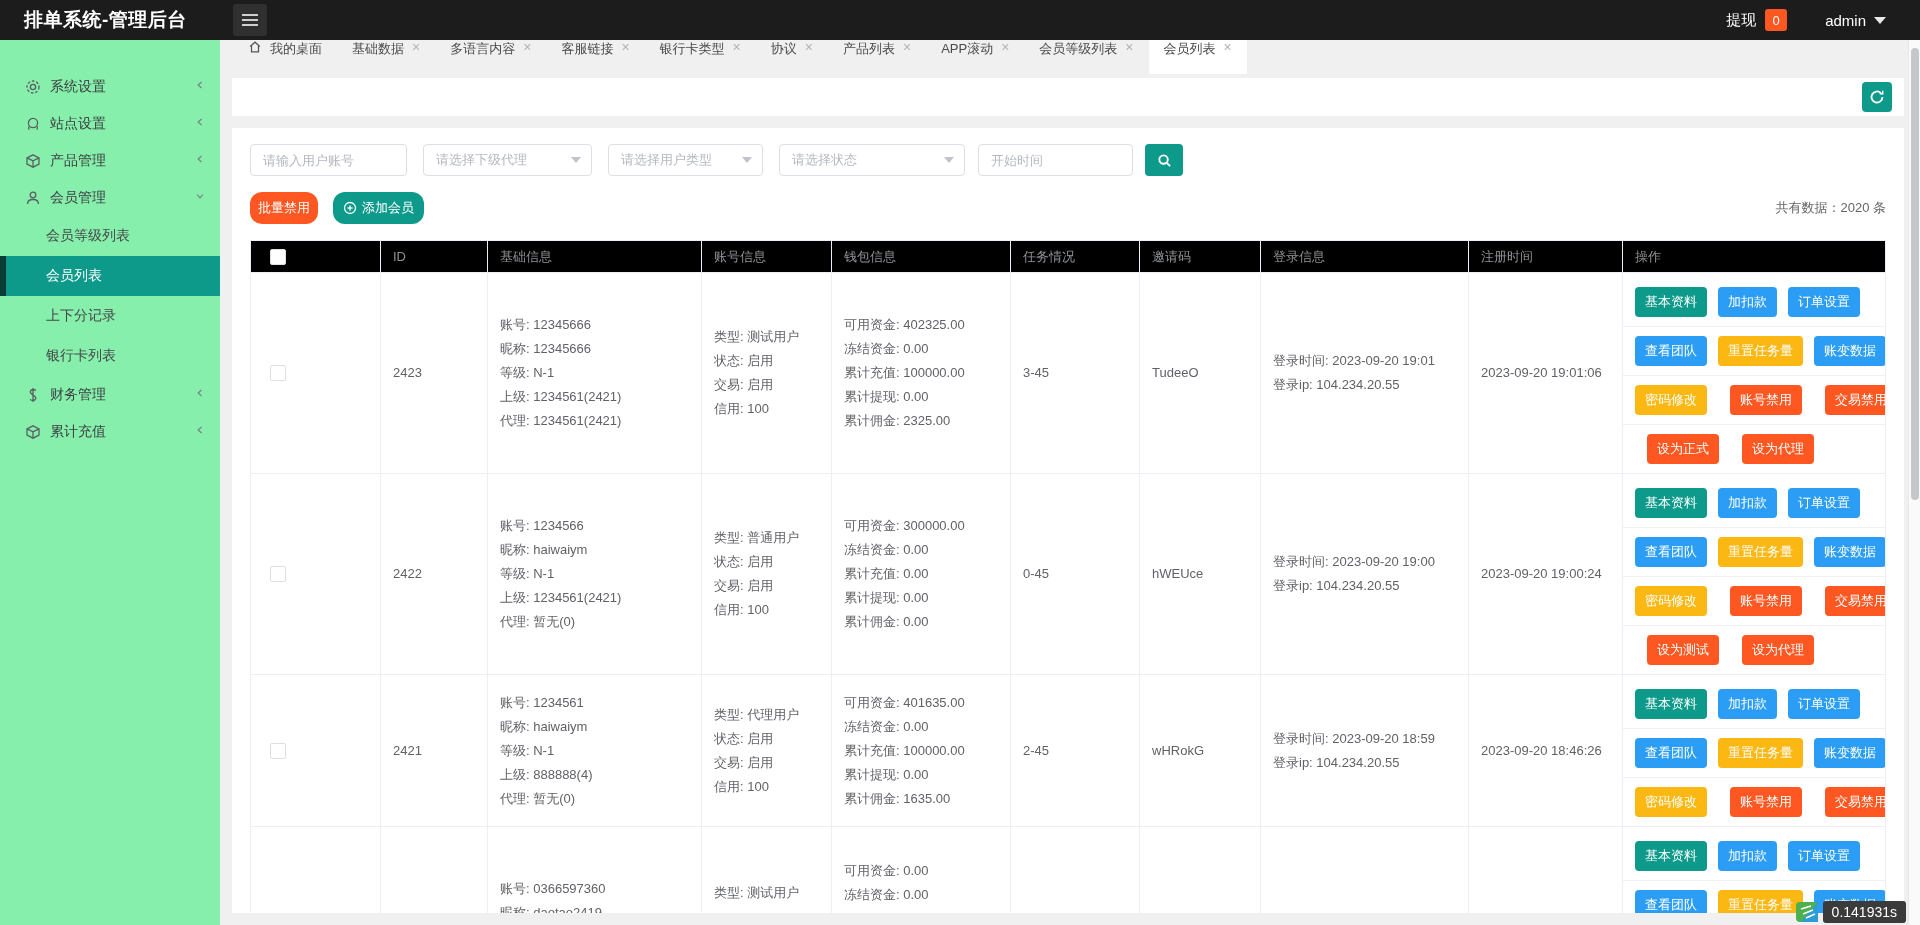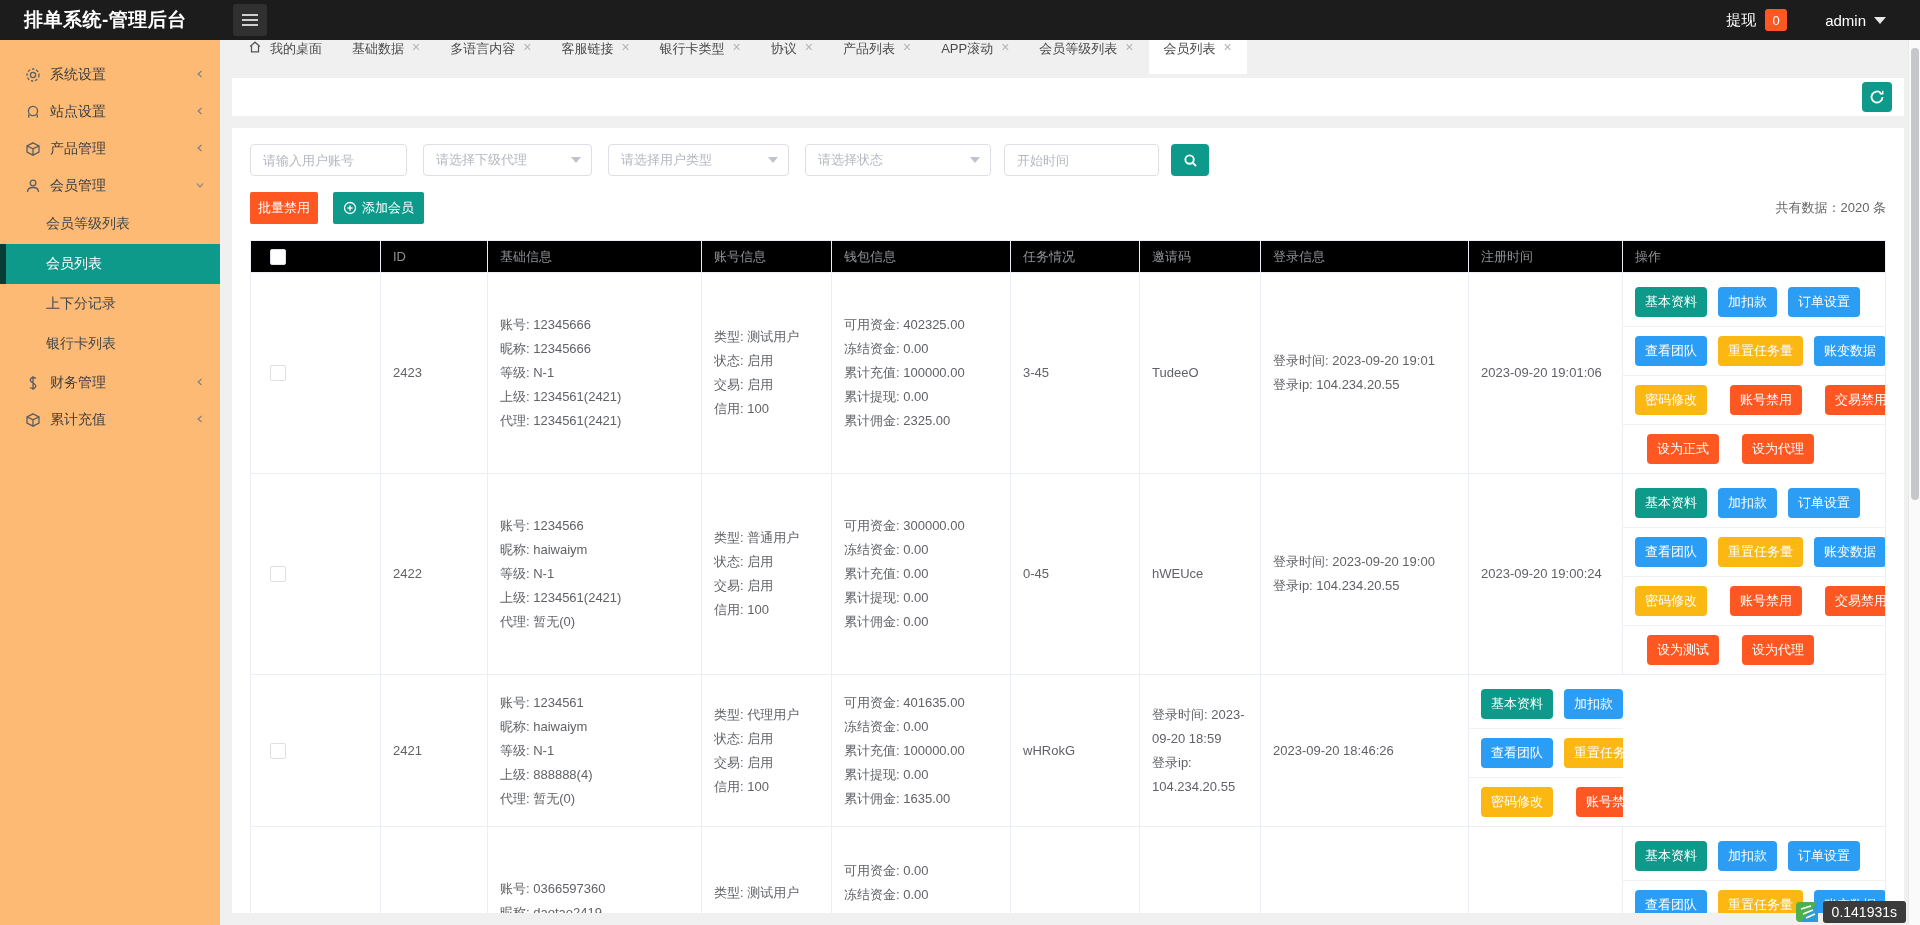--- a/index.html
+++ b/index.html
@@ -16,21 +16,21 @@
   .withdraw-wrap { display:flex; align-items:center; gap:9px; margin-right:38px; cursor:pointer; }
   .withdraw-label { font-size:15px; }
   .withdraw-badge { min-width:22px; height:22px; background:#ff5722; border-radius:3px; color:#fff;
     font-size:13px; display:flex; align-items:center; justify-content:center; padding:0 4px; }
   .user-wrap { display:flex; align-items:center; gap:8px; margin-right:34px; cursor:pointer; }
   .user-name { font-size:15px; }
   .caret-down { width:0; height:0; border-left:6px solid transparent; border-right:6px solid transparent; border-top:7px solid #e8e8e8; }
 
   
   .layout { display:flex; height:885px; }
-  .sidebar { width:220px; background:#fdba74; flex:none; padding-top:16px; }
+  .sidebar { width:220px; background:#86efac; flex:none; padding-top:28px;font-family:Liberation Serif, serif; }
   .side-item { height:37px; display:flex; align-items:center; padding:0 14px 0 24px; color:#3c3f41; font-size:14px; cursor:pointer; }
   .side-item .s-icon { width:17px; height:17px; margin-right:9px; display:inline-flex; align-items:center; justify-content:center; color:#5a5e61; }
   .side-item .s-icon svg { width:16px; height:16px; stroke:#5a5e61; fill:none; stroke-width:1.3; }
   .side-item .s-label { flex:1; }
   .side-item .s-chevron svg { width:12px; height:12px; stroke:#7a7e82; fill:none; stroke-width:1.5; }
   .sub-item { height:40px; display:flex; align-items:center; padding-left:46px; font-size:14px; color:#45484a; cursor:pointer; position:relative; }
   .sub-item.active { background:#0e9a8a; color:#fff; }
   .sub-item.active::before { content:""; position:absolute; left:0; top:0; bottom:0; width:6px; background:#083c35; }
 
   .main { flex:1; display:flex; flex-direction:column; background:#f0f0f0; position:relative; overflow:hidden; }
@@ -55,21 +55,21 @@
   .f-input::placeholder { color:#b4b8bf; }
   .f-select { height:32px; border:1px solid #dcdfe6; border-radius:4px; padding:0 10px 0 12px; font-size:13px;
     color:#b4b8bf; background:#fff; display:flex; align-items:center; justify-content:space-between; cursor:pointer; }
   .sel-caret { width:0; height:0; border-left:5px solid transparent; border-right:5px solid transparent; border-top:6px solid #c0c4cc; }
   .search-btn { width:38px; height:32px; background:#0e9a8a; border:none; border-radius:4px; display:flex; align-items:center; justify-content:center; cursor:pointer; }
   .search-btn svg { width:15px; height:15px; stroke:#fff; fill:none; stroke-width:2; }
   .gap16 { width:16px; flex:none; } .gap13 { width:13px; flex:none; } .gap12 { width:12px; flex:none; }
 
   
   .toolbar-row { display:flex; align-items:center; margin-top:16px; }
-  .btn { height:32px; border:none; border-radius:2px; color:#fff; font-size:13px; padding:0 8px; cursor:pointer;
+  .btn { height:32px; border:none; border-radius:12px; color:#fff; font-size:13px; padding:0 8px; cursor:pointer;
     display:inline-flex; align-items:center; gap:5px; font-family:inherit; }
   .btn-batch { background:#ff5722; }
   .btn-add { background:#0e9a8a; margin-left:15px; padding:0 10px; }
   .btn-add svg { width:14px; height:14px; stroke:#fff; fill:none; stroke-width:1.5; }
   .total-text { margin-left:auto; font-size:13px; color:#666; }
 
   
   .table { margin-top:16px; border:1px solid #ebeef5; border-bottom:none; }
   .tr { display:grid; grid-template-columns:130px 107px 214px 130px 179px 129px 121px 208px 154px 1fr; border-bottom:1px solid #ebeef5; background:#fff; }
   .tr.thead { background:#000000; height:32px; }
@@ -260,21 +260,21 @@
 
       <div class="panel-b">
         <div class="filter-row">
           <input class="f-input" style="width: 157px;" placeholder="请输入用户账号">
           <div class="gap16"></div>
           <div class="f-select" style="width:169px">
             <span>请选择下级代理</span>
             <span class="sel-caret"></span>
           </div>
           <div class="gap16"></div>
-          <div class="f-select" style="width:181px">
+          <div class="f-select" style="width:155px">
             <span>请选择用户类型</span>
             <span class="sel-caret"></span>
           </div>
           <div class="gap16"></div>
           <div class="f-select" style="width:186px">
             <span>请选择状态</span>
             <span class="sel-caret"></span>
           </div>
           <div class="gap13"></div>
           <input class="f-input" style="width: 155px;" placeholder="开始时间">
@@ -441,20 +441,21 @@
                 <div>交易: 启用</div>
                 <div>信用: 100</div>
               </div>
               <div class="cell cell-wallet">
                 <div>可用资金: 401635.00</div>
                 <div>冻结资金: 0.00</div>
                 <div>累计充值: 100000.00</div>
                 <div>累计提现: 0.00</div>
                 <div>累计佣金: 1635.00</div>
               </div>
+              <div class="cell">2-45</div>
               <div class="cell">wHRokG</div>
               <div class="cell">
                 <div>登录时间: 2023-09-20 18:59</div>
                 <div>登录ip: 104.234.20.55</div>
               </div>
               <div class="cell">2023-09-20 18:46:26</div>
               <div class="cell cell-actions">
                 <div class="act-row">
                   <button class="abtn abtn-green">基本资料</button>
                   <button class="abtn abtn-blue">加扣款</button>

